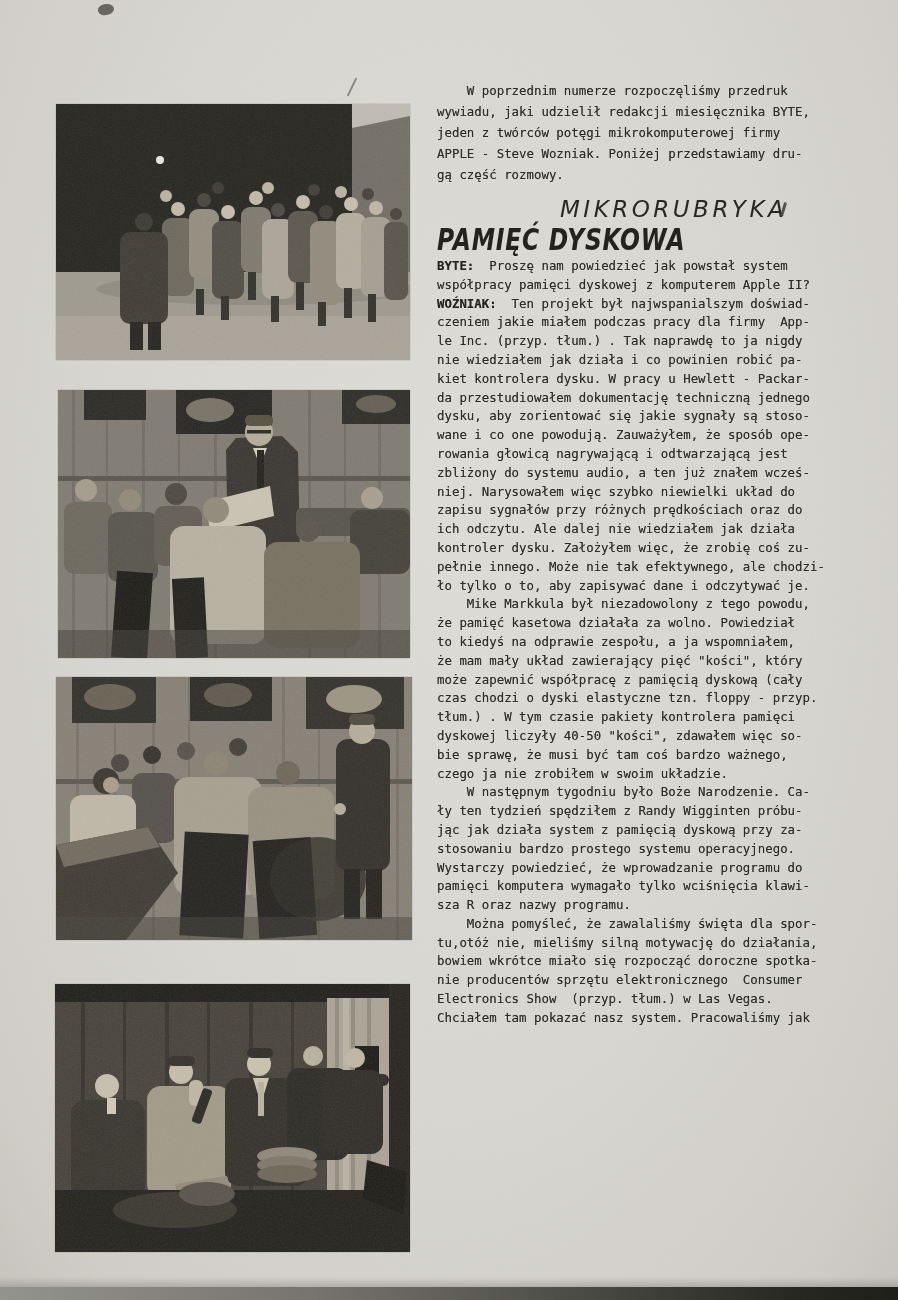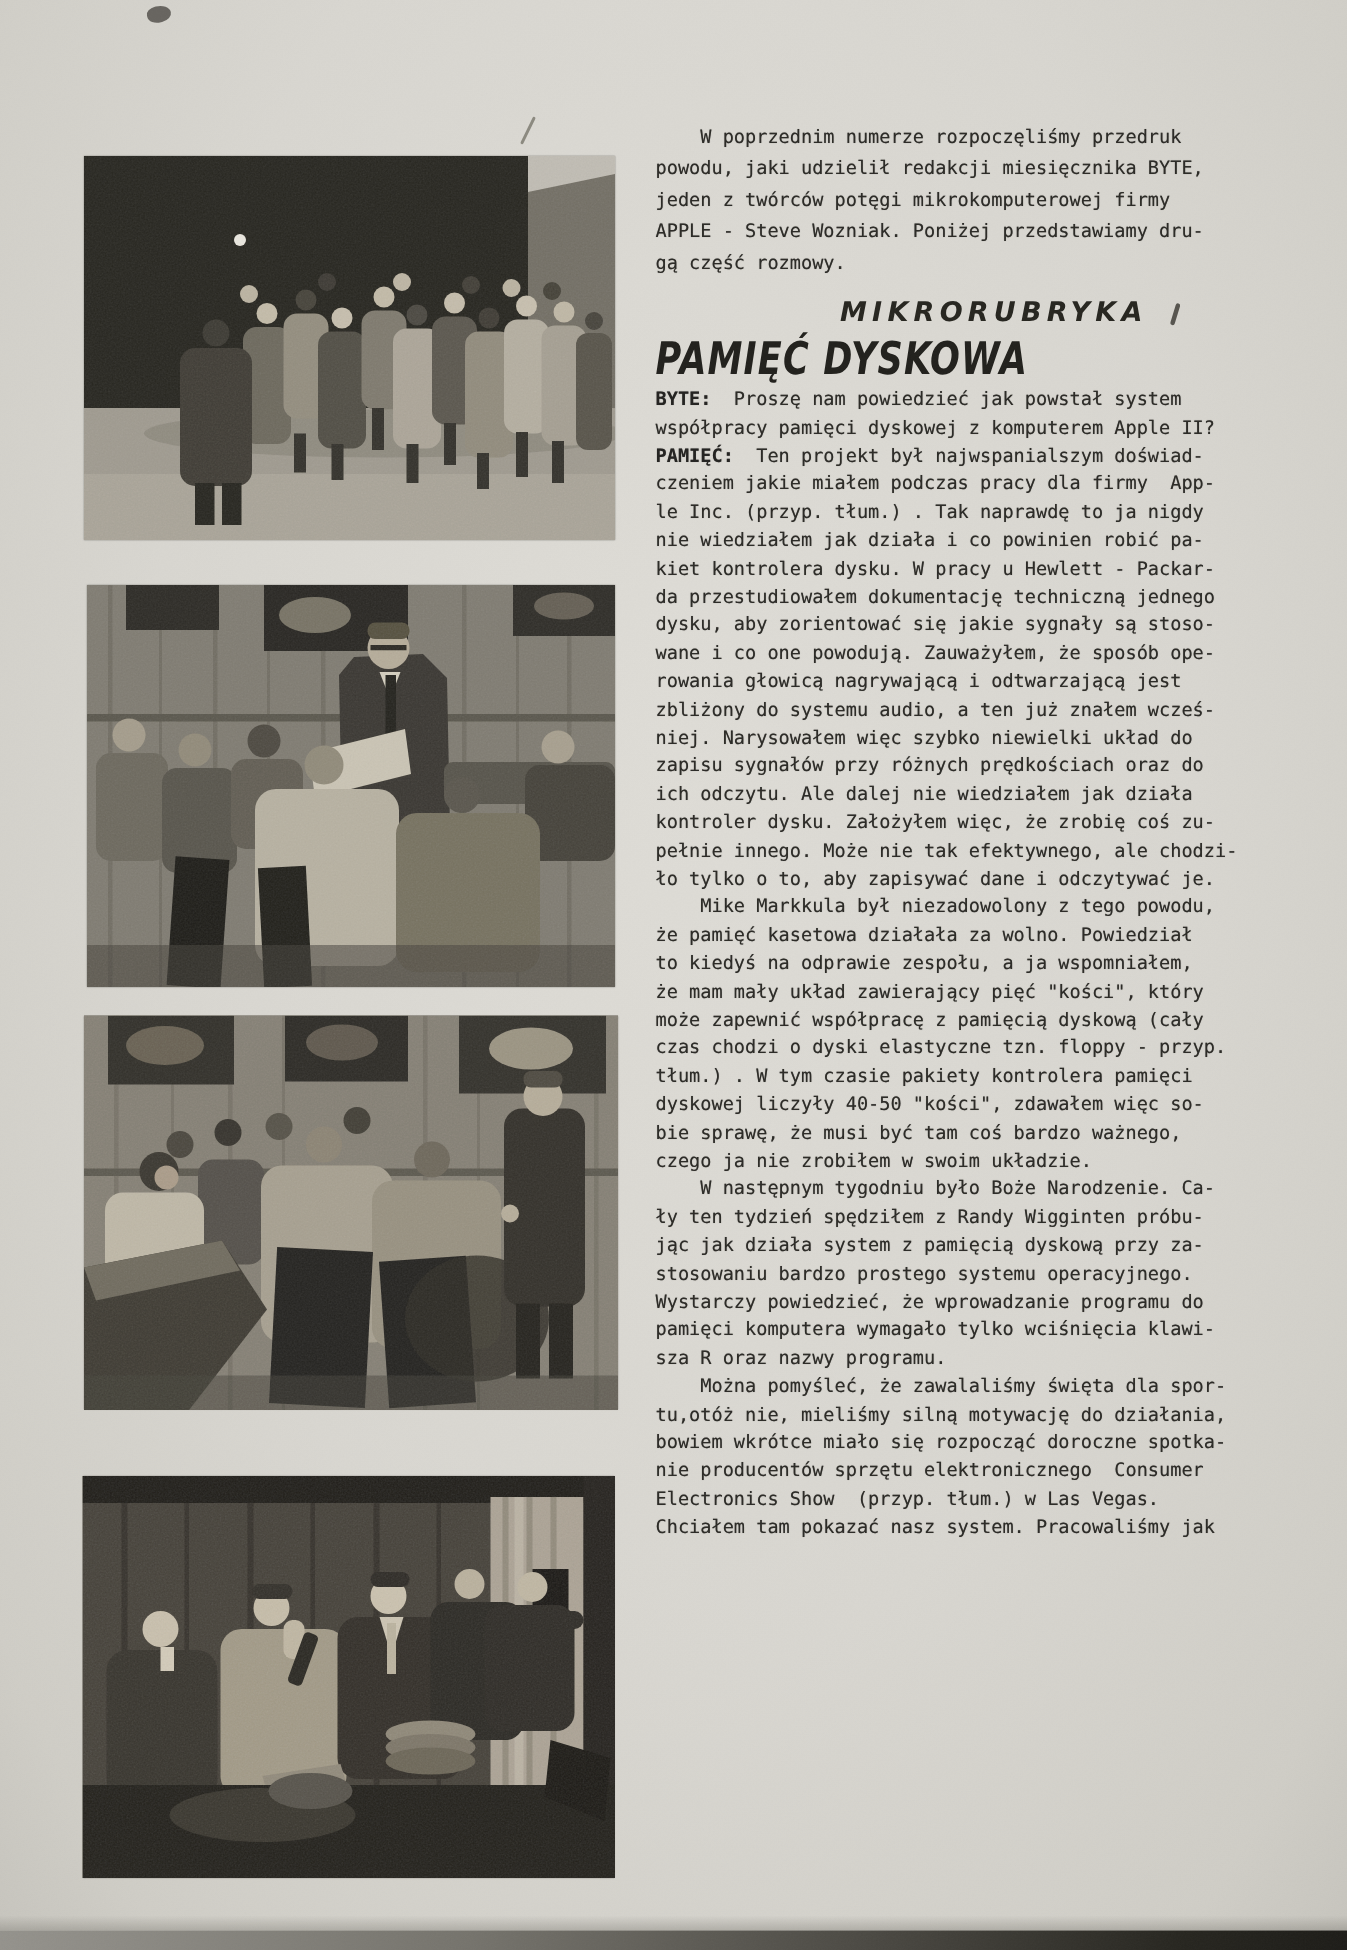--- a/index.html
+++ b/index.html
@@ -15,22 +15,22 @@
   .p1{left:56px;top:104px;width:354px;height:256px;}
   .p2{left:58px;top:390px;width:352px;height:268px;}
   .p3{left:56px;top:677px;width:356px;height:263px;}
   .p4{left:55px;top:984px;width:355px;height:268px;}
   
   .text-col{position:absolute;left:437px;top:80px;width:460px;}
   pre.body{margin:0;font:12.4px/18.8px "DejaVu Sans Mono",monospace;color:#2b2a26;
     white-space:pre;letter-spacing:0;text-shadow:0 0 .5px rgba(43,42,38,.55);}
   pre.intro{line-height:21px;}
   .spk{font-weight:bold;color:#232220;}
-  .kicker{margin:12px 0 0 123px;font-family:"DejaVu Sans",sans-serif;font-style:italic;font-weight:700;
-    font-size:18px;line-height:24px;letter-spacing:3.5px;color:#26251f;}
+  .kicker{margin:12px 0 0 123px;font-family:"DejaVu Sans",sans-serif;font-style:italic;font-weight:400;
+    font-size:23px;line-height:24px;letter-spacing:3.5px;color:#26251f;}
   .title{margin:2px 0 0 0;font-family:"DejaVu Sans",sans-serif;font-style:italic;font-weight:700;
     font-size:30px;line-height:34px;letter-spacing:1px;color:#21201c;
     transform:scaleX(.78);transform-origin:left center;white-space:nowrap;}
   .gap-q{margin-top:1px;}
   .gap-a{margin-top:9px;}
   
   .mark{position:absolute;pointer-events:none;}
   .mark-tl{left:98px;top:4px;width:16px;height:11px;background:#4b4944;border-radius:45% 60% 50% 55%;
     transform:rotate(-14deg);opacity:.8;}
   .mark-slash{left:351px;top:77px;width:2px;height:20px;background:#8b897f;transform:rotate(26deg);border-radius:2px;}
@@ -265,33 +265,33 @@
       <rect y="206" width="355" height="62" fill="#23211c"></rect>
       <ellipse cx="120" cy="226" rx="62" ry="18" fill="#3a372f"></ellipse>
         <ellipse cx="152" cy="210" rx="28" ry="12" fill="#56524a"></ellipse>
       <polygon points="312,176 352,188 348,230 308,214" fill="#1d1b17"></polygon>
       <rect width="355" height="268" filter="url(#grain)" opacity=".25"></rect>
     </svg>
   </figure>
 
   <div class="text-col" style="position:absolute;">
     <pre class="body intro">    W poprzednim numerze rozpoczęliśmy przedruk
-powodu, jaki udzielił redakcji miesięcznika BYTE,
+wywiadu, jaki udzielił redakcji miesięcznika BYTE,
 jeden z twórców potęgi mikrokomputerowej firmy
 APPLE - Steve Wozniak. Poniżej przedstawiamy dru-
 gą część rozmowy.</pre>
 
     <div class="kicker">MIKRORUBRYKA</div>
 
     <h1 class="title">PAMIĘĆ DYSKOWA</h1>
 
     <pre class="body gap-q"><b class="spk">BYTE:</b><span>  Proszę nam powiedzieć jak powstał system
 współpracy pamięci dyskowej z komputerem Apple II?</span></pre>
 
-    <pre class="body gap-a"><b class="spk">PAMIĘĆ:</b><span>  Ten projekt był najwspanialszym doświad-
+    <pre class="body gap-a"><b class="spk">WOŹNIAK:</b><span>  Ten projekt był najwspanialszym doświad-
 czeniem jakie miałem podczas pracy dla firmy  App-
 le Inc. (przyp. tłum.) . Tak naprawdę to ja nigdy
 nie wiedziałem jak działa i co powinien robić pa-
 kiet kontrolera dysku. W pracy u Hewlett - Packar-
 da przestudiowałem dokumentację techniczną jednego
 dysku, aby zorientować się jakie sygnały są stoso-
 wane i co one powodują. Zauważyłem, że sposób ope-
 rowania głowicą nagrywającą i odtwarzającą jest
 zbliżony do systemu audio, a ten już znałem wcześ-
 niej. Narysowałem więc szybko niewielki układ do

